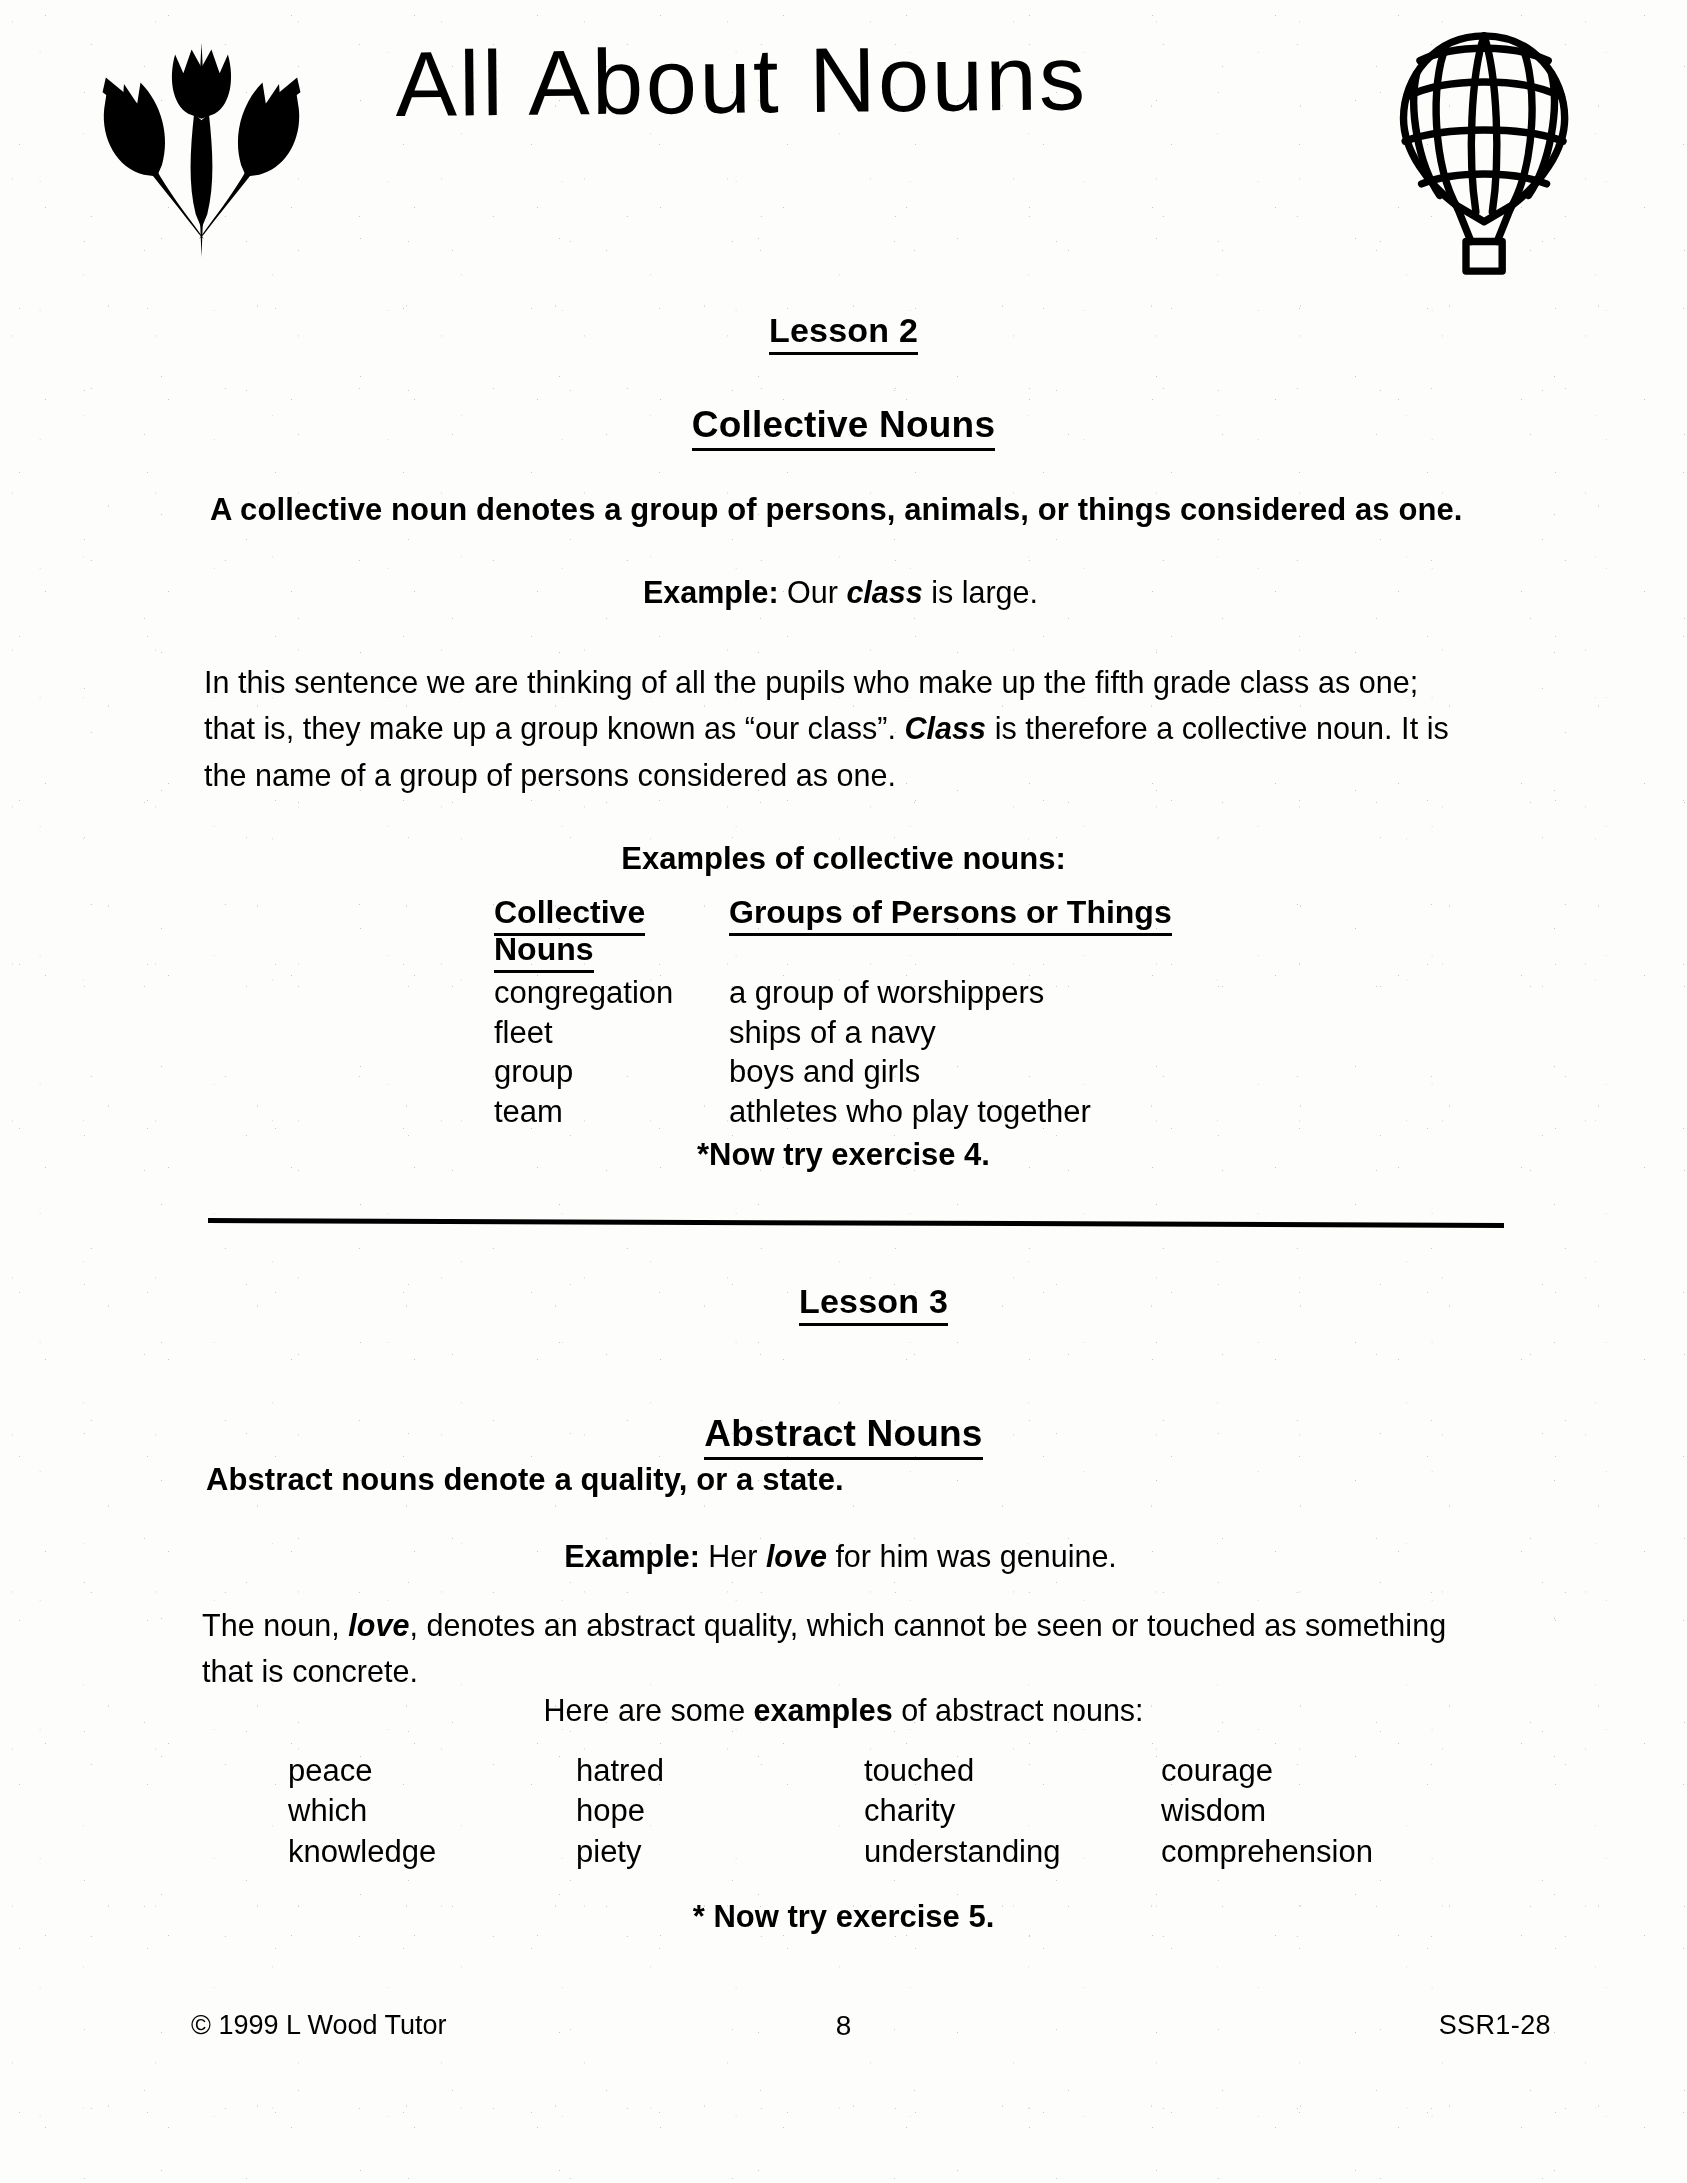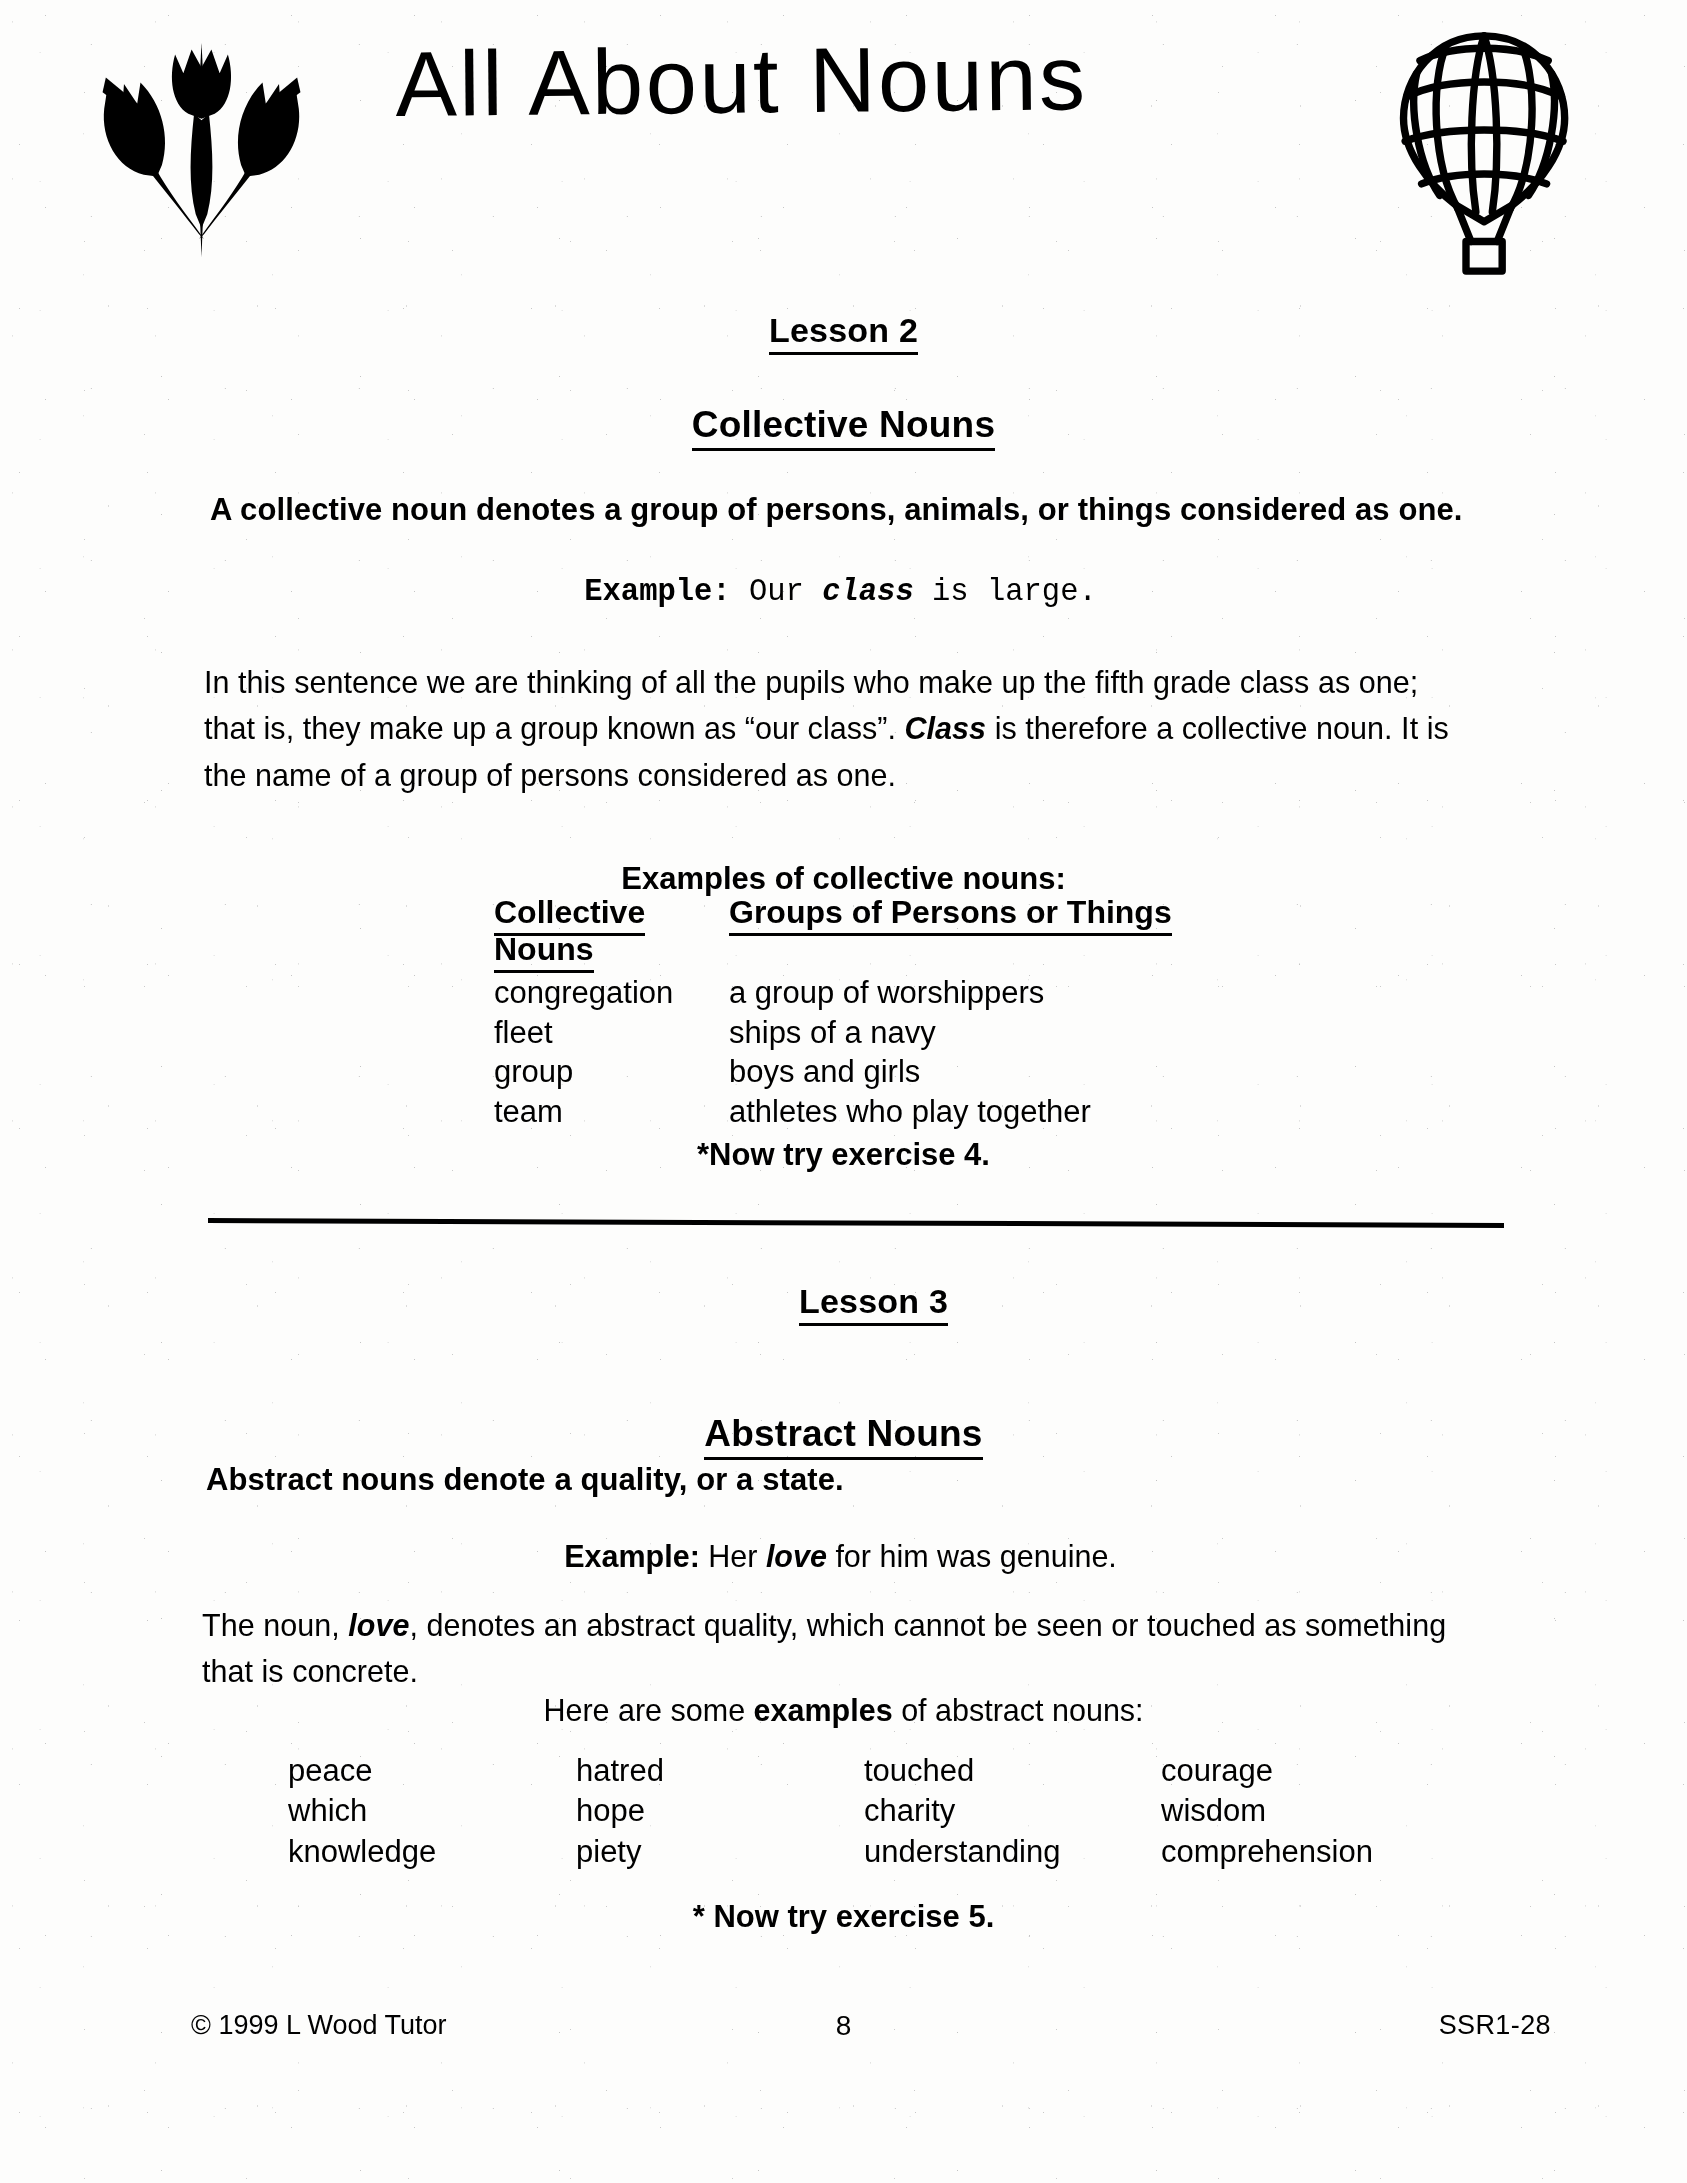--- a/index.html
+++ b/index.html
@@ -308,29 +308,29 @@
   </div>
 
   <div style="position:absolute; left:0; top:404px; width:1687px;">
     <div class="lesson-topic">
       <span>Collective Nouns</span>
     </div>
   </div>
 
   <div class="def-line" style="position:absolute; left:210px; top:490px; width:1261px;">A collective noun denotes a group of persons, animals, or things considered as one.</div>
 
-  <div class="example-line" style="position:absolute; left:210px; top:573px; width:1261px;font-family:Liberation Mono, monospace;">
+  <div class="example-line" style="position:absolute; left:210px; top:573px; width:1261px;">
     <span class="lead">Example:</span><span> Our </span><span class="term">class</span><span> is large.</span>
   </div>
 
   <div class="body-para" style="position:absolute; left:204px; top:659px; width:1273px;">
     <span>In this sentence we are thinking of all the pupils who make up the fifth grade class as one;  that is, they make up a group known as “our class”.  </span><span class="term">Class</span><span> is therefore a collective noun.  It is the name of a group of persons considered as one.</span>
   </div>
 
-  <div class="centered-head" style="position:absolute; left:0; top:861px; width:1687px;">Examples of collective nouns:</div>
+  <div class="centered-head" style="position:absolute; left:0; top:841px; width:1687px;">Examples of collective nouns:</div>
 
   <div class="noun-table">
     <div class="nt-row">
       <div class="nt-col-a nt-head">
         <span>Collective Nouns</span>
       </div>
       <div class="nt-col-b nt-head">
         <span>Groups of Persons or Things</span>
       </div>
     </div>

